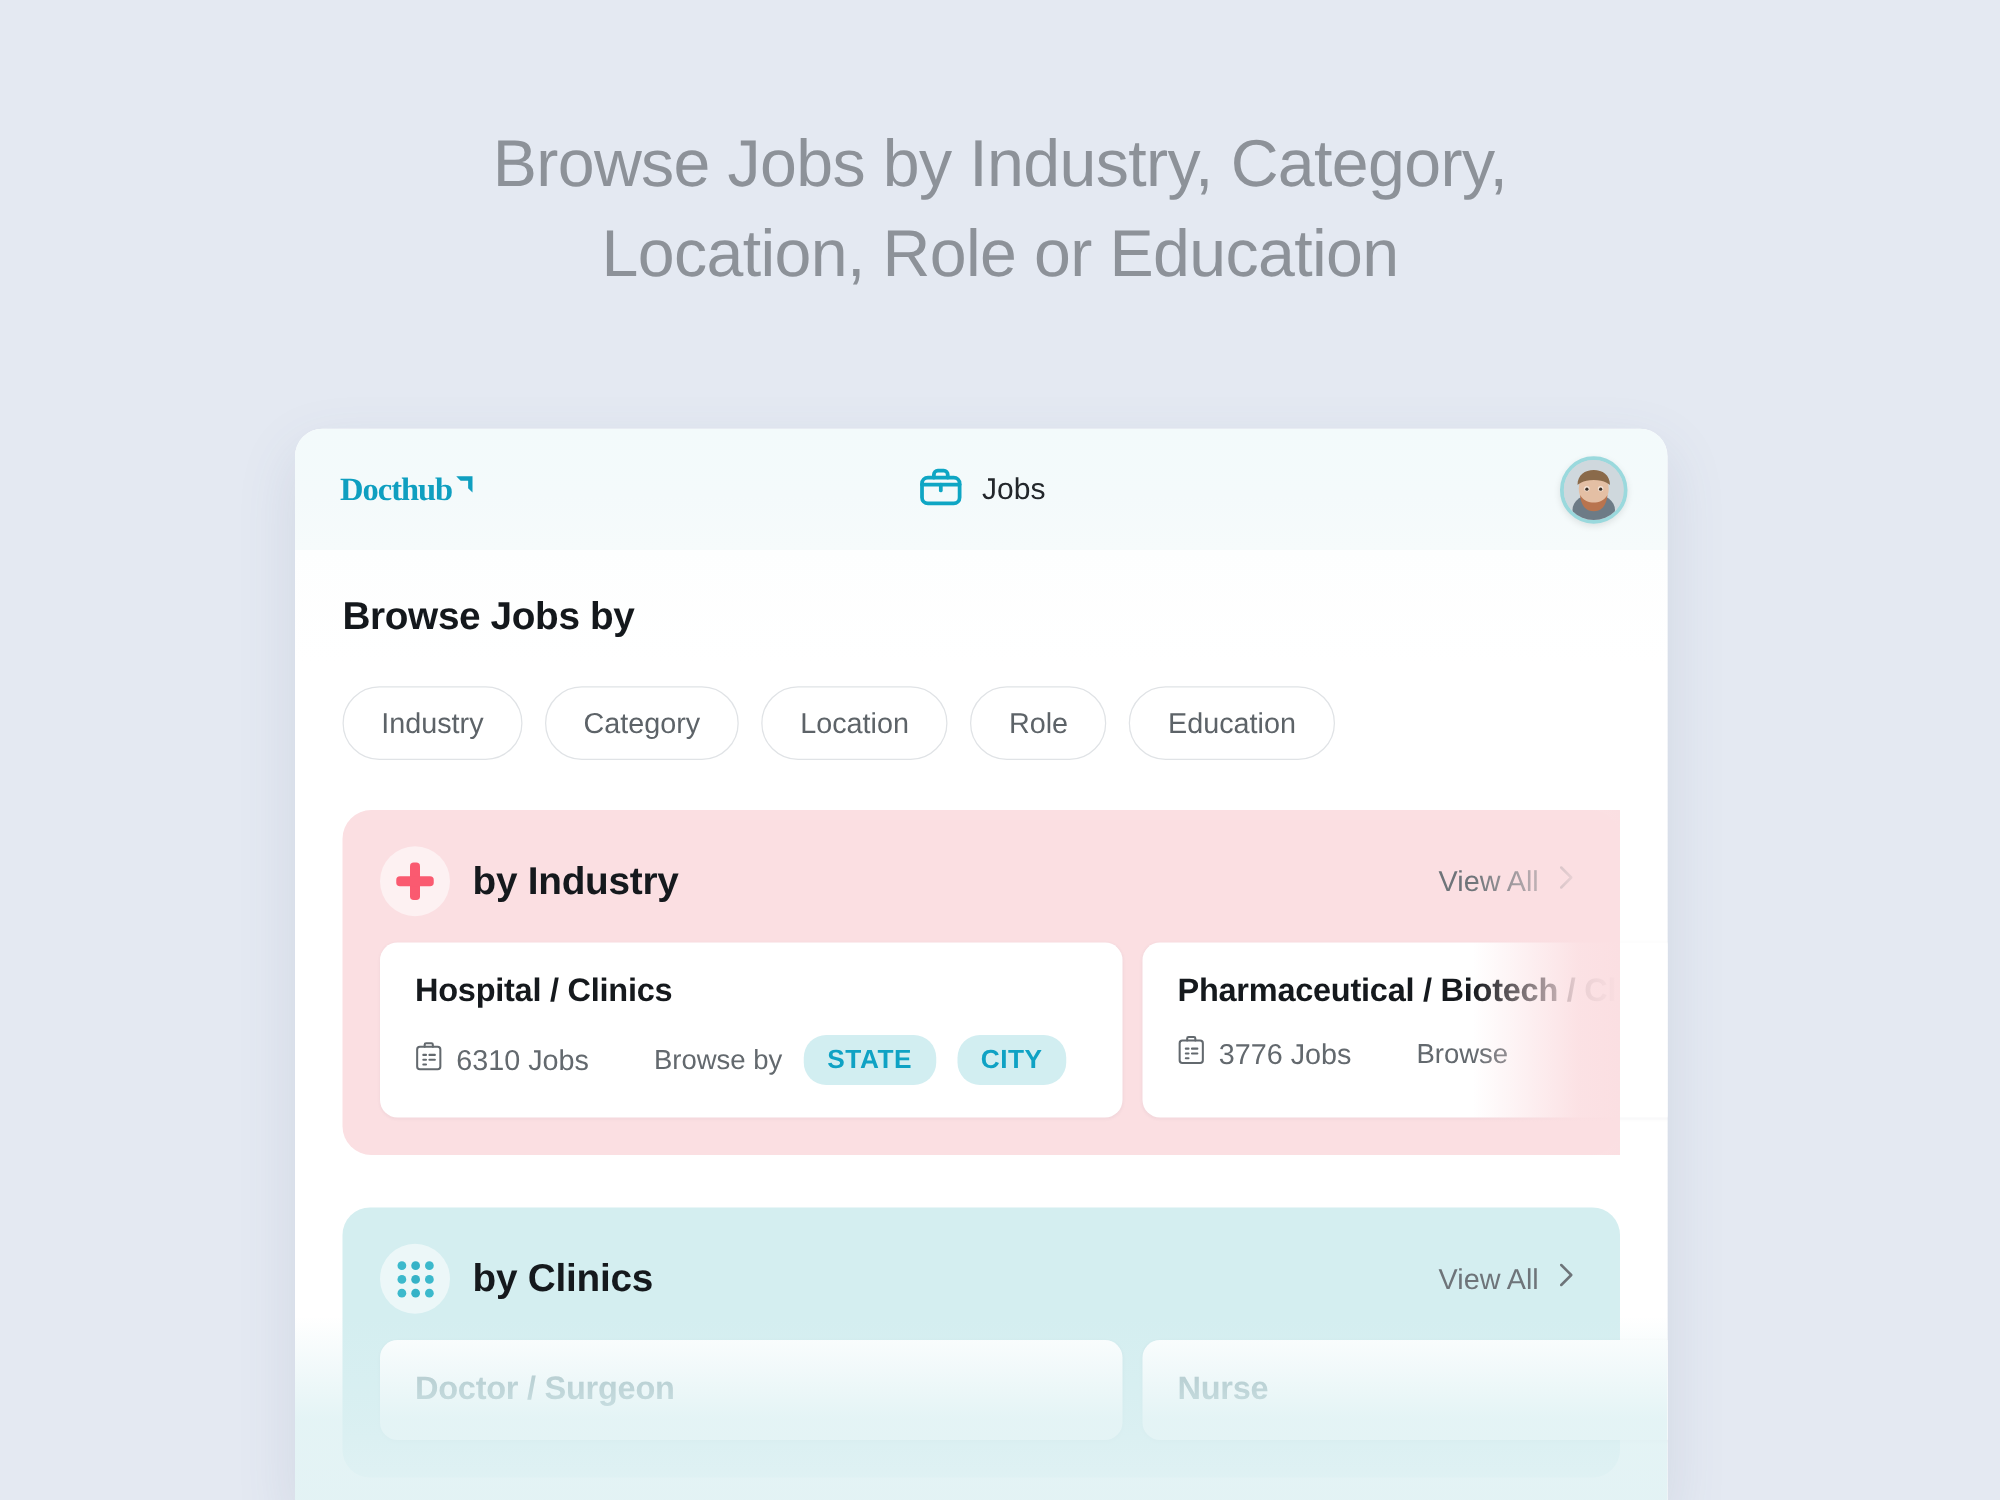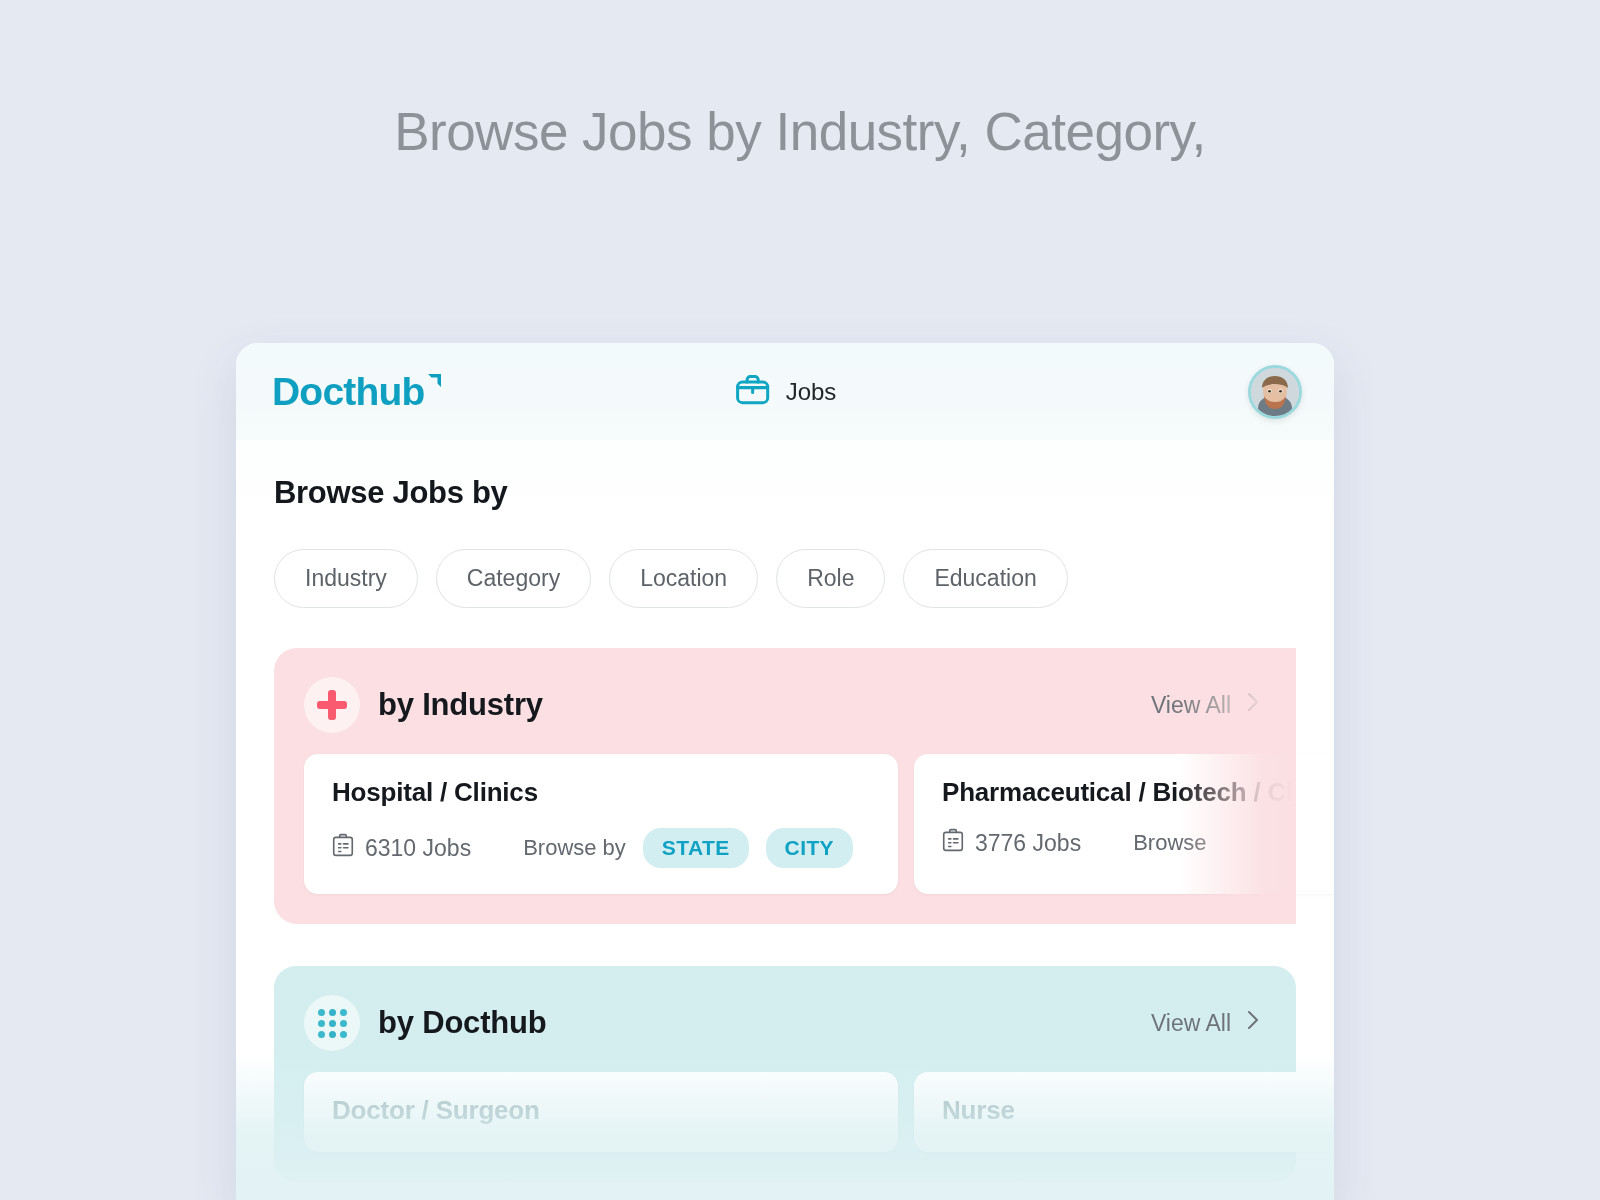--- a/index.html
+++ b/index.html
@@ -55,24 +55,25 @@
   }
   .brand {
     position: absolute;
     left: 36px;
     top: 50%;
     transform: translateY(-50%);
     display: flex;
     align-items: flex-start;
   }
   .brand-text {
-    font-size: 39px;
+    font-size: 26px;
     font-weight: 700;
     color: #0f9fc0;
     letter-spacing: -0.8px;
+    font-family: Liberation Serif, serif;
   }
   .brand-mark {
     margin-left: 2px;
     margin-top: 3px;
   }
   .nav-jobs {
     position: absolute;
     left: 50%;
     transform: translateX(-50%);
     top: 50%;
@@ -293,20 +294,21 @@
     border-radius: 3px;
   }
   .plus-icon::before { left: 11px; top: 0; width: 8px; height: 30px; }
   .plus-icon::after { top: 11px; left: 0; width: 30px; height: 8px; }
 </style>
 </head>
 <body>
 
 <div class="hero">
   <div class="hero-title">Browse Jobs by Industry, Category,</div>
+  <div class="hero-title">Location, Role or Education</div>
 </div>
 
 <div class="app-panel">
 
   <div class="topbar">
 
     <div class="brand">
       <span class="brand-text">Docthub</span>
       <span class="brand-mark">
         <svg width="16" height="16" viewBox="0 0 16 16">
@@ -422,21 +424,21 @@
               <i></i>
               <i></i>
               <i></i>
               <i></i>
               <i></i>
               <i></i>
               <i></i>
               <i></i>
           </span>
         </div>
-        <div class="group-title">by Docthub</div>
+        <div class="group-title">by Clinics</div>
         <div class="view-all">
           <span>View All</span>
           <span>
             <svg width="17" height="24" viewBox="0 0 17 24" fill="none" stroke="#6e7479" stroke-width="2" stroke-linecap="round" stroke-linejoin="round">
               <path d="M4 4 L12 12 L4 20"></path>
             </svg>
           </span>
         </div>
       </div>
 

